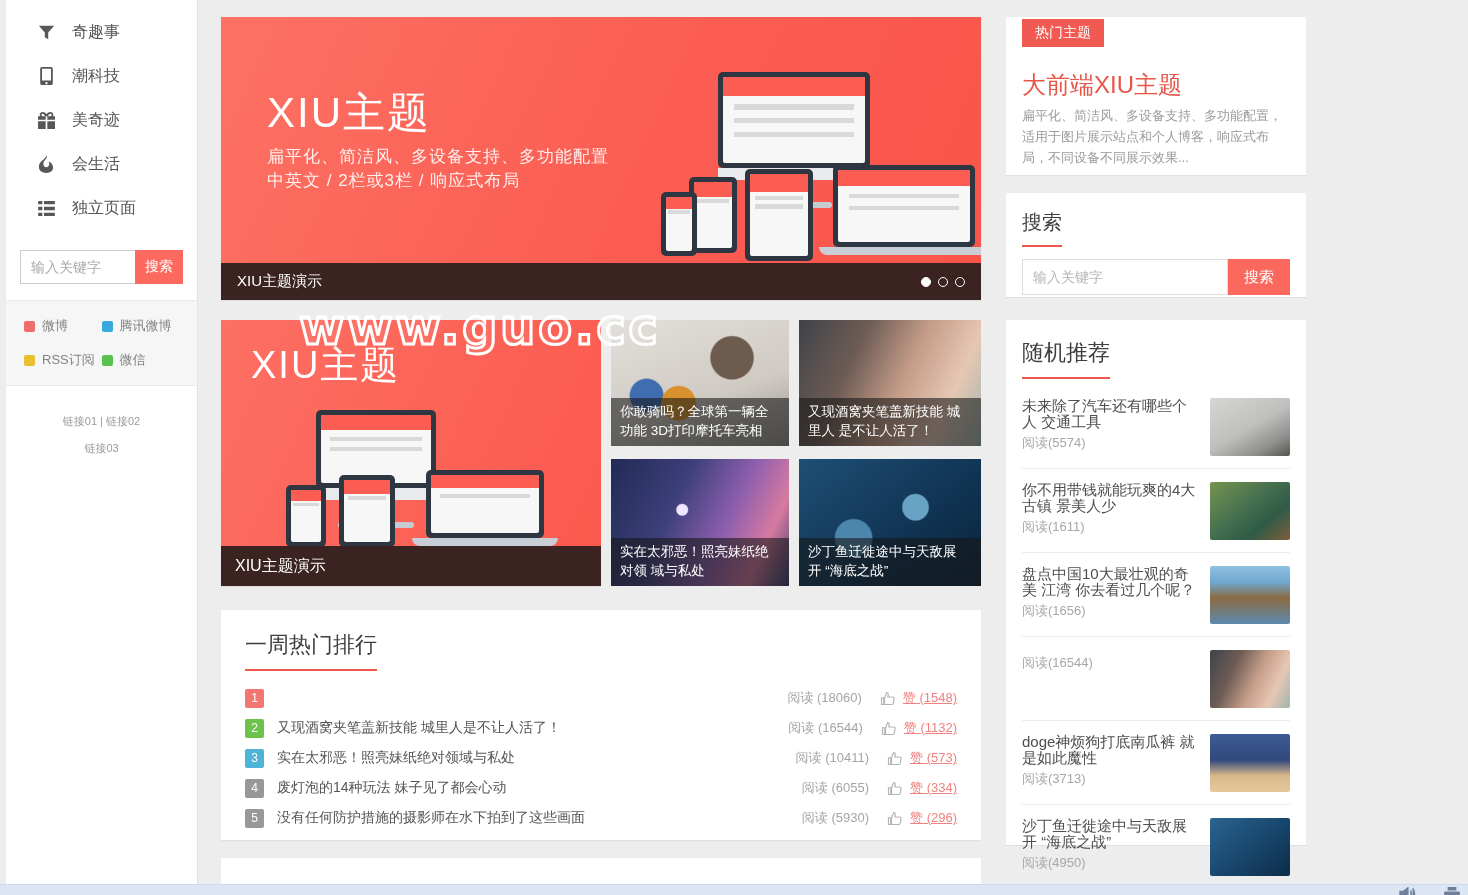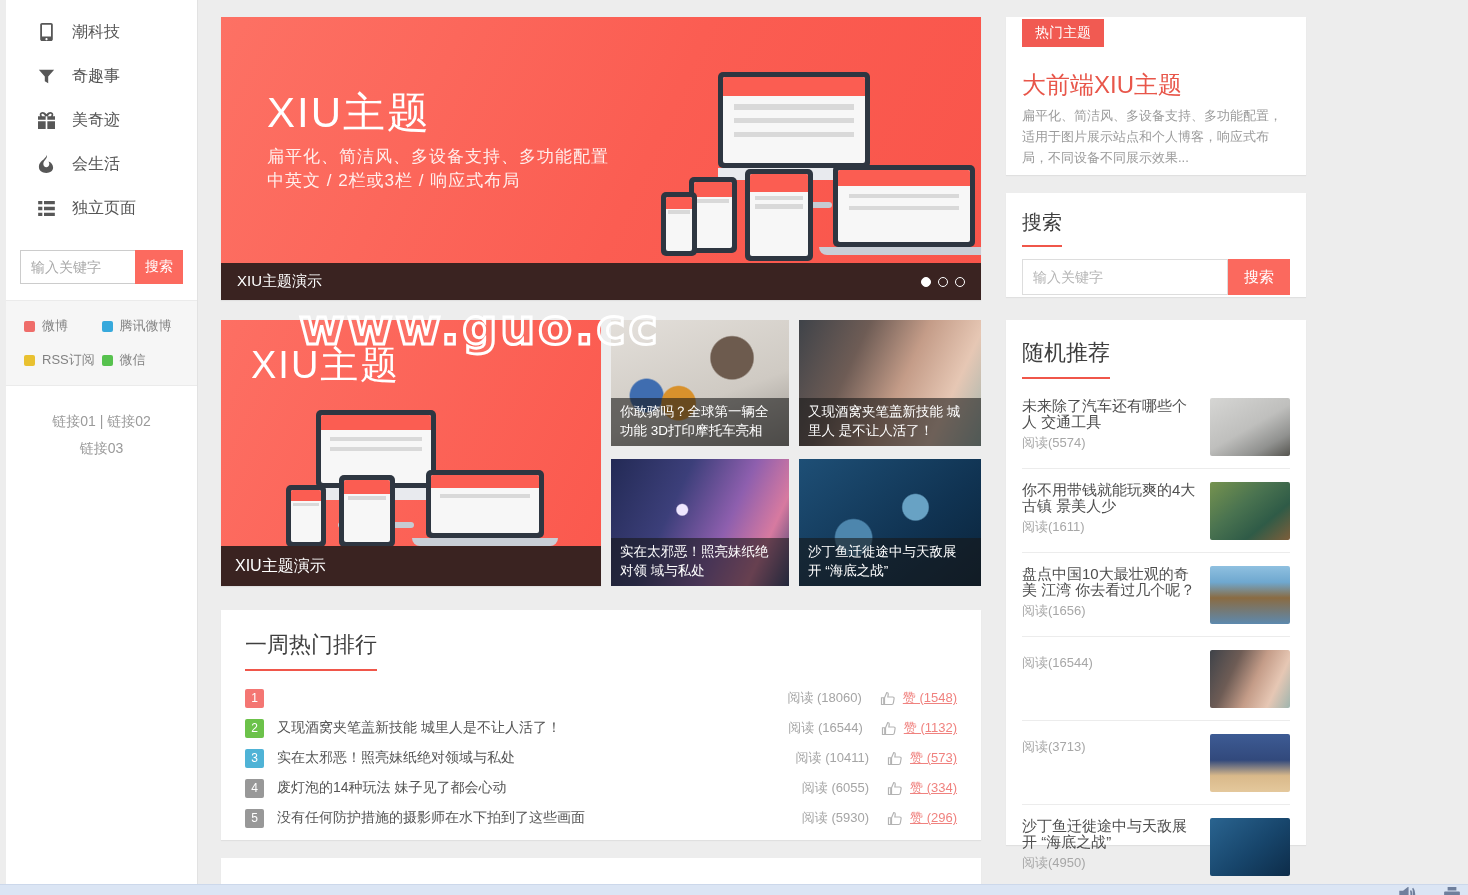--- a/index.html
+++ b/index.html
@@ -17,21 +17,21 @@
   .nav-item .ic { width:20px; height:20px; margin-right:16px; display:flex; align-items:center; justify-content:center; }
   .nav-item .ic svg { fill:#575757; }
   .nav-item .lbl { font-size:16px; color:#565656; }
   .side-search { display:flex; margin:20px 14px 0 14px; }
   .side-search input { flex:1; height:34px; border:1px solid #ccc; border-right:none; padding:0 10px; font-size:14px; color:#555; outline:none; min-width:0; }
   .side-search input::placeholder { color:#a9a9a9; }
   .side-search button { width:48px; height:34px; background:#fc6a5f; color:#fff; border:none; font-size:14px; cursor:pointer; }
   .social { margin-top:16px; background:#f6f6f6; border-top:1px solid #ebebeb; border-bottom:1px solid #ebebeb; padding:16px 18px; display:grid; grid-template-columns:1fr 1fr; row-gap:16px; }
   .social-item { display:flex; align-items:center; font-size:13px; color:#828282; cursor:pointer; }
   .social-item .sq { width:11px; height:11px; border-radius:2px; margin-right:7px; flex:none; }
-  .side-links { margin-top:22px; text-align:center; font-size:14px; color:#9a9a9a; line-height:27px; }
+  .side-links { margin-top:22px; text-align:center; font-size:11px; color:#9a9a9a; line-height:27px; }
   .side-links span { cursor:pointer; }
 
   
   .main { position:absolute; left:221px; top:0; width:760px; }
   .card { background:#fff; box-shadow:0 1px 1px rgba(0,0,0,0.05); }
 
   .hero { position:absolute; left:0; top:17px; width:760px; height:283px; background:linear-gradient(115deg,#fd7164 0%,#fb5d52 55%,#f9544a 100%); overflow:hidden; }
   .hero-title { position:absolute; left:46px; top:68px; color:#fff; font-size:42px; font-weight:300; letter-spacing:2px; }
   .hero-sub1 { position:absolute; left:46px; top:128px; color:#ffefed; font-size:17px; letter-spacing:1px; }
   .hero-sub2 { position:absolute; left:46px; top:152px; color:#ffefed; font-size:17px; letter-spacing:1px; }
@@ -112,33 +112,33 @@
 </style>
 </head>
 <body>
 
 <div class="page">
 
   <aside class="sidebar">
     <nav class="nav">
       <div class="nav-item">
         <span class="ic">
+          <svg width="17" height="17" viewBox="0 0 20 20">
+              <path d="M1 2h18l-7 8v8l-4-2.5V10L1 2z"></path>
+            </svg>
+        </span>
+        <span class="lbl">奇趣事</span>
+      </div>
+      <div class="nav-item">
+        <span class="ic">
           <svg width="15" height="18" viewBox="0 0 14 20">
               <path d="M2 0h10c1.1 0 2 .9 2 2v16c0 1.1-.9 2-2 2H2c-1.1 0-2-.9-2-2V2C0 .9.9 0 2 0zm0 2v13h10V2H2zm5 17.2c.7 0 1.2-.5 1.2-1.2S7.7 16.8 7 16.8 5.8 17.3 5.8 18s.5 1.2 1.2 1.2z"></path>
             </svg>
         </span>
         <span class="lbl">潮科技</span>
-      </div>
-      <div class="nav-item">
-        <span class="ic">
-          <svg width="17" height="17" viewBox="0 0 20 20">
-              <path d="M1 2h18l-7 8v8l-4-2.5V10L1 2z"></path>
-            </svg>
-        </span>
-        <span class="lbl">奇趣事</span>
       </div>
       <div class="nav-item">
         <span class="ic">
           <svg width="17" height="17" viewBox="0 0 20 20">
               <path d="M5.5 0C7 0 8.6 1 10 2.6 11.4 1 13 0 14.5 0 16.4 0 18 1.3 18 3.2c0 .7-.2 1.3-.6 1.8H20v4H11V5h-2v4H0V5h2.6C2.2 4.5 2 3.9 2 3.2 2 1.3 3.6 0 5.5 0zm0 2C4.7 2 4 2.5 4 3.2 4 4 4.7 5 6 5h2.4C7.5 3.3 6.4 2 5.5 2zm9 0c-.9 0-2 1.3-2.9 3H14c1.3 0 2-1 2-1.8C16 2.5 15.3 2 14.5 2zM0 11h9v9H0v-9zm11 0h9v9h-9v-9z"></path>
             </svg>
         </span>
         <span class="lbl">美奇迹</span>
       </div>
       <div class="nav-item">
@@ -420,20 +420,21 @@
           <div class="rec-thumb ph-river"></div>
         </div>
         <div class="rec-item">
           <div class="rec-txt">
             <div class="rec-reads">阅读(16544)</div>
           </div>
           <div class="rec-thumb ph-selfie"></div>
         </div>
         <div class="rec-item">
           <div class="rec-txt">
+            <div class="rec-title">doge神烦狗打底南瓜裤 就 是如此魔性</div>
             <div class="rec-reads">阅读(3713)</div>
           </div>
           <div class="rec-thumb ph-pants"></div>
         </div>
         <div class="rec-item">
           <div class="rec-txt">
             <div class="rec-title">沙丁鱼迁徙途中与天敌展 开 “海底之战”</div>
             <div class="rec-reads">阅读(4950)</div>
           </div>
           <div class="rec-thumb ph-sea"></div>

